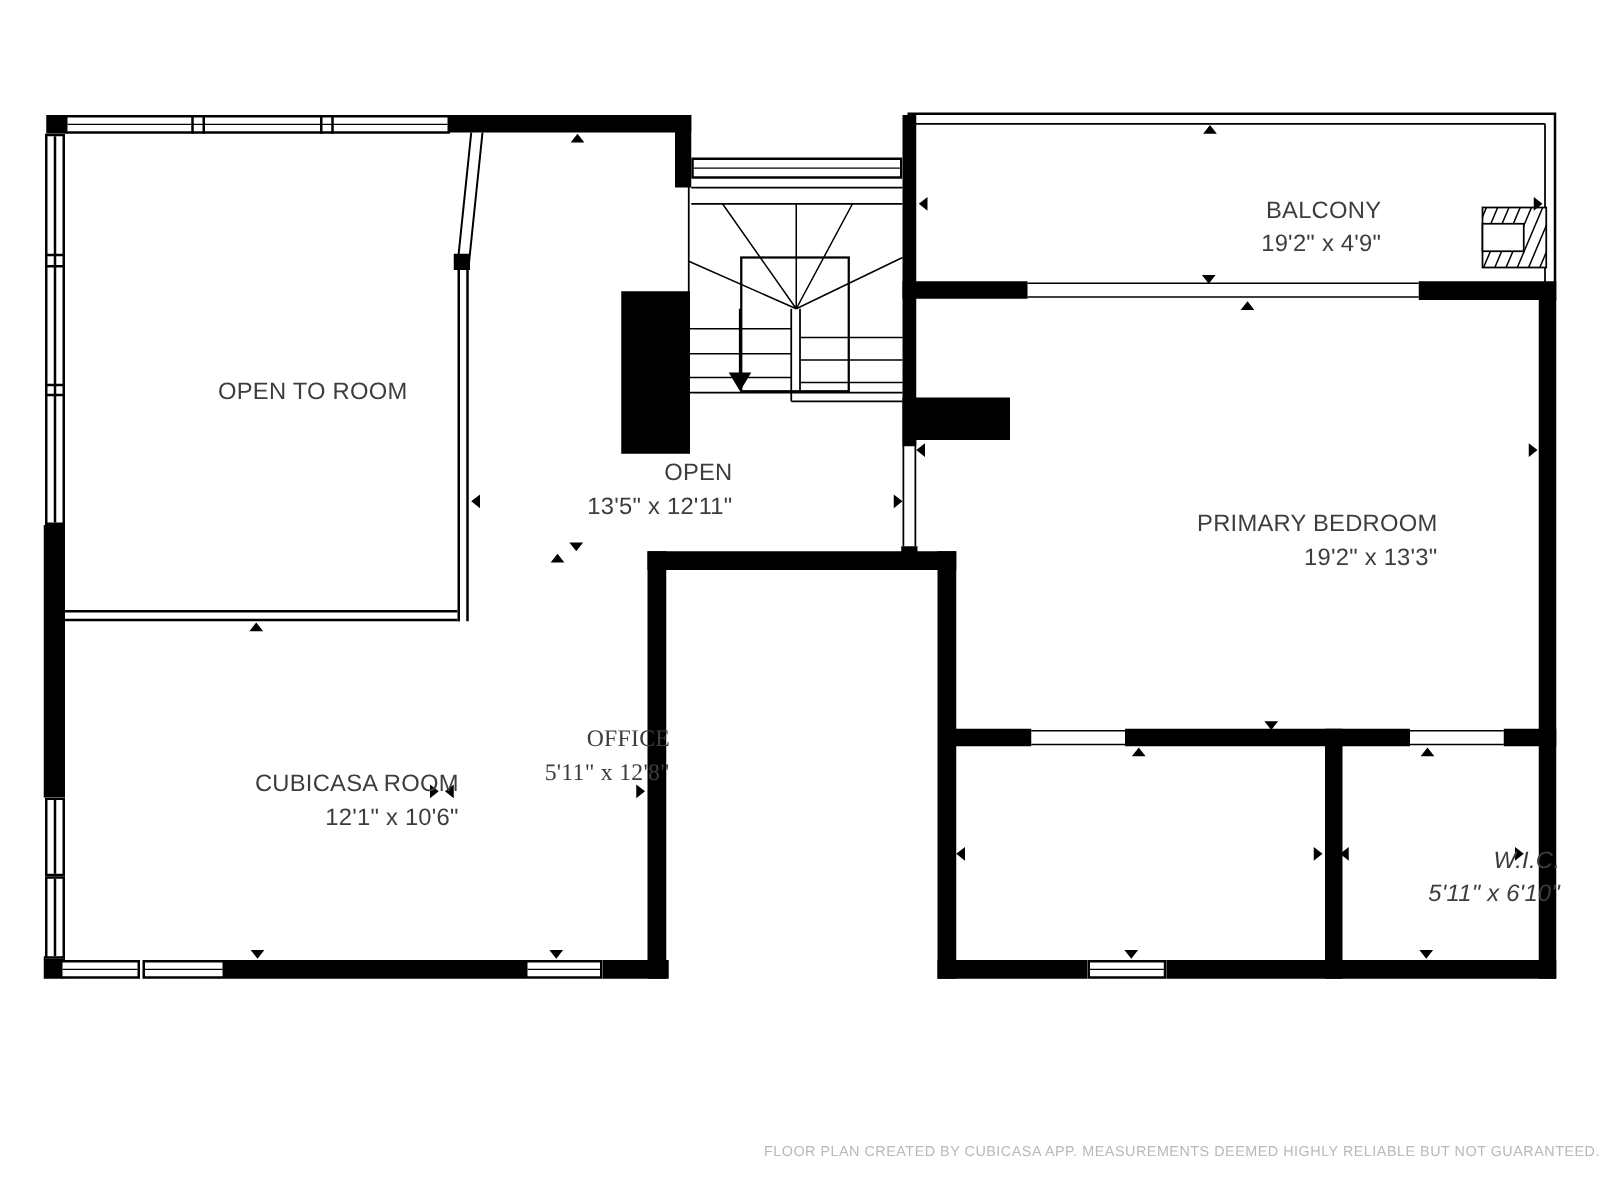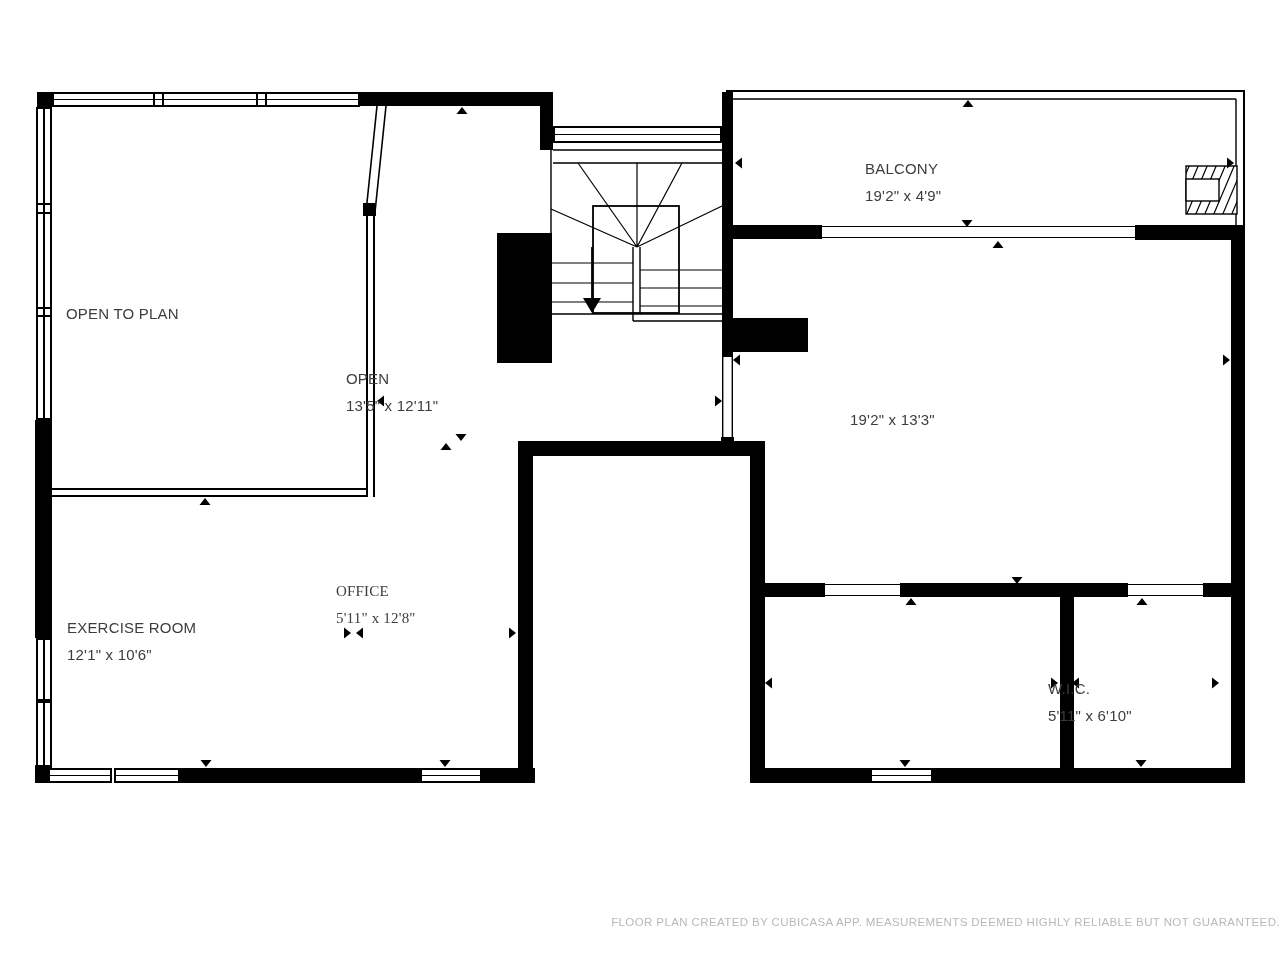--- a/index.html
+++ b/index.html
@@ -5,21 +5,21 @@
   html,body{margin:0;padding:0;background:#ffffff;}
   #stage{position:relative;width:1280px;height:960px;background:#ffffff;overflow:hidden;
          font-family:"Liberation Sans",sans-serif;}
   .wall{position:absolute;background:#000;}
   .dv{position:absolute;background:#000;}
   .win{position:absolute;background:#fff;border:2px solid #000;box-sizing:border-box;}
   .win.h::after{content:"";position:absolute;left:0;right:0;top:50%;margin-top:-1px;height:1.5px;background:#000;}
   .win.v::after{content:"";position:absolute;top:0;bottom:0;left:50%;margin-left:-1px;width:1.5px;background:#000;}
   .railh{position:absolute;background:#fff;border-top:2px solid #000;border-bottom:2px solid #000;box-sizing:border-box;}
   .railv{position:absolute;background:#fff;border-left:2px solid #000;border-right:2px solid #000;box-sizing:border-box;}
-  .room{position:absolute;text-align:left;color:#3d3d3d;font-size:15px;line-height:27px;letter-spacing:.2px;white-space:nowrap;}
+  .room{position:absolute;text-align:right;color:#3d3d3d;font-size:19px;line-height:27px;letter-spacing:.2px;white-space:nowrap;}
   .room .nm,.room .dm{display:block;}
   #footer{position:absolute;left:0;right:0;top:916px;text-align:right;font-size:11.5px;
           color:#b9b9b9;letter-spacing:.4px;}
   svg{position:absolute;left:0;top:0;}
 </style>
 </head>
 <body>
 
 <div id="stage">
 
@@ -115,40 +115,41 @@
 
     <g fill="#000">
       <path d="M968 100l-5.5 7h11z M998 241l-5.5 7h11z M462 107l-5.5 7h11z M446 443l-5.5 7h11z M205 498l-5.5 7h11z M911 598l-5.5 7h11z M1142 598l-5.5 7h11z"></path>
       <path d="M967 227l-5.5 -7h11z M1017 584l-5.5 -7h11z M461 441l-5.5 -7h11z M206 767l-5.5 -7h11z M445 767l-5.5 -7h11z M905 767l-5.5 -7h11z M1141 767l-5.5 -7h11z"></path>
       <path d="M735 163l7 -5.5v11z M733 360l7 -5.5v11z M377 401l7 -5.5v11z M45 631l7 -5.5v11z M356 633l7 -5.5v11z M765 683l7 -5.5v11z M1072 683l7 -5.5v11z"></path>
       <path d="M1230 360l-7 -5.5v11z M1234 163l-7 -5.5v11z M722 401l-7 -5.5v11z M516 633l-7 -5.5v11z M351 633l-7 -5.5v11z M1058 683l-7 -5.5v11z M1219 683l-7 -5.5v11z"></path>
     </g>
   </svg>
 
   <div class="room" style="left:66px;top:300px;width:260px;">
-    <span class="nm">OPEN TO PLAN</span>
+    <span class="nm">OPEN TO ROOM</span>
   </div>
   <div class="room" style="left:865px;top:155px;width:240px;">
     <span class="nm">BALCONY</span>
     <span class="dm">19'2" x 4'9"</span>
   </div>
   <div class="room" style="left:346px;top:365px;width:240px;">
     <span class="nm">OPEN</span>
     <span class="dm">13'5" x 12'11"</span>
   </div>
   <div class="room" style="left:850px;top:406px;width:300px;">
+    <span class="nm">PRIMARY BEDROOM</span>
     <span class="dm">19'2" x 13'3"</span>
   </div>
   <div class="room" style="left:67px;top:614px;width:300px;">
-    <span class="nm">EXERCISE ROOM</span>
+    <span class="nm">CUBICASA ROOM</span>
     <span class="dm">12'1" x 10'6"</span>
   </div>
   <div class="room" style="left:336px;top:578px;width:200px;font-family:Liberation Serif, serif;">
     <span class="nm">OFFICE</span>
     <span class="dm">5'11" x 12'8"</span>
   </div>
-  <div class="room" style="left:1048px;top:675px;width:200px;">
+  <div class="room" style="left:1048px;top:675px;width:200px;font-style:italic;">
     <span class="nm">W.I.C.</span>
     <span class="dm">5'11" x 6'10"</span>
   </div>
 
   <div id="footer">FLOOR PLAN CREATED BY CUBICASA APP. MEASUREMENTS DEEMED HIGHLY RELIABLE BUT NOT GUARANTEED.</div>
 </div>
 
 </body></html>

